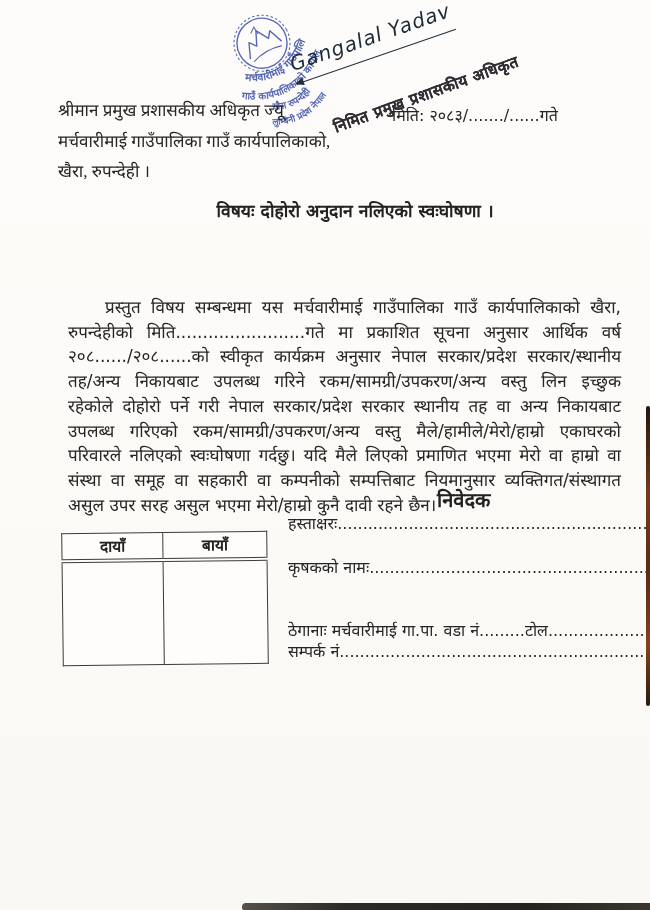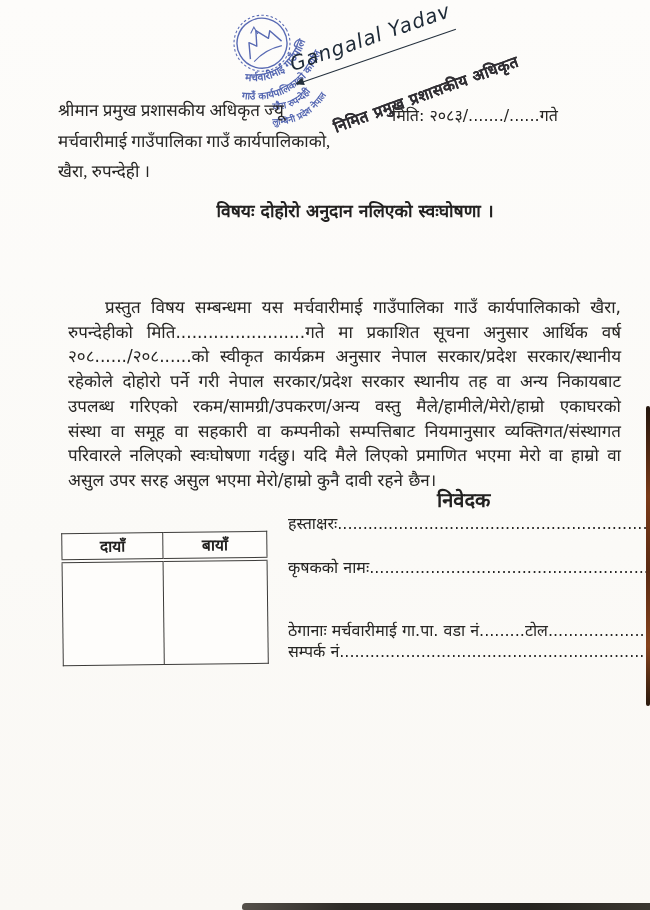--- a/index.html
+++ b/index.html
@@ -219,24 +219,25 @@
     <div>मर्चवारीमाई गाउँपालिका  गाउँ कार्यपालिकाको,</div>
     <div>खैरा, रुपन्देही  ।</div>
   </div>
 
   <div class="subject">विषयः दोहोरो अनुदान नलिएको स्वःघोषणा ।</div>
 
   <div class="body-par">
     <div class="jline first">प्रस्तुत विषय सम्बन्धमा यस मर्चवारीमाई गाउँपालिका  गाउँ कार्यपालिकाको खैरा,</div>
     <div class="jline">रुपन्देहीको मिति........................गते मा प्रकाशित सूचना अनुसार आर्थिक वर्ष</div>
     <div class="jline">२०८....../२०८......को स्वीकृत कार्यक्रम अनुसार नेपाल सरकार/प्रदेश सरकार/स्थानीय</div>
+    <div class="jline">तह/अन्य निकायबाट उपलब्ध गरिने रकम/सामग्री/उपकरण/अन्य वस्तु लिन इच्छुक</div>
     <div class="jline">रहेकोले दोहोरो पर्ने गरी नेपाल सरकार/प्रदेश सरकार स्थानीय तह वा अन्य निकायबाट</div>
     <div class="jline">उपलब्ध गरिएको रकम/सामग्री/उपकरण/अन्य वस्तु मैले/हामीले/मेरो/हाम्रो एकाघरको</div>
+    <div class="jline">परिवारले नलिएको स्वःघोषणा गर्दछु।  यदि मैले लिएको प्रमाणित भएमा मेरो वा हाम्रो वा</div>
     <div class="jline">संस्था वा समूह वा सहकारी वा कम्पनीको सम्पत्तिबाट नियमानुसार व्यक्तिगत/संस्थागत</div>
-    <div class="jline">परिवारले नलिएको स्वःघोषणा गर्दछु।  यदि मैले लिएको प्रमाणित भएमा मेरो वा हाम्रो वा</div>
     <div class="jline last">असुल उपर सरह असुल भएमा मेरो/हाम्रो कुनै दावी रहने छैन।</div>
   </div>
 
   <div class="nivedak">निवेदक</div>
 
   <div class="field f-sign">हस्ताक्षरः.................................................................</div>
   <div class="field f-name">कृषकको नामः...........................................................</div>
   <div class="field f-address">ठेगानाः मर्चवारीमाई गा.पा. वडा नं.........टोल...................</div>
   <div class="field f-contact">सम्पर्क नं.................................................................</div>
 

